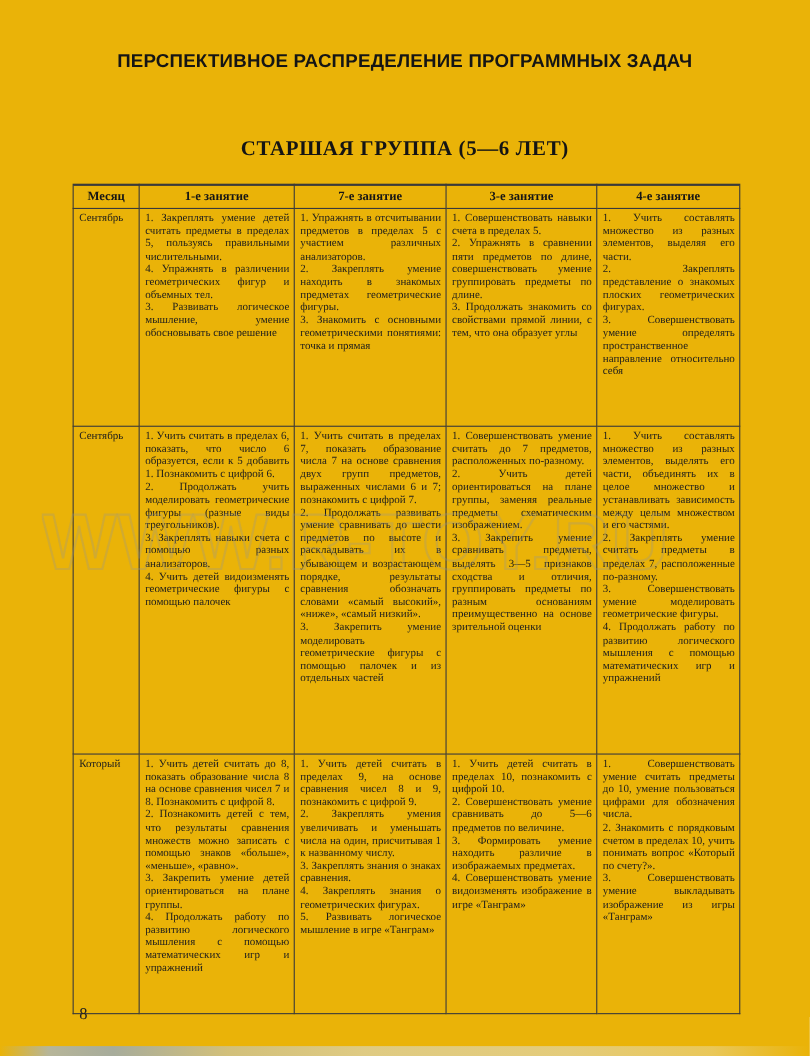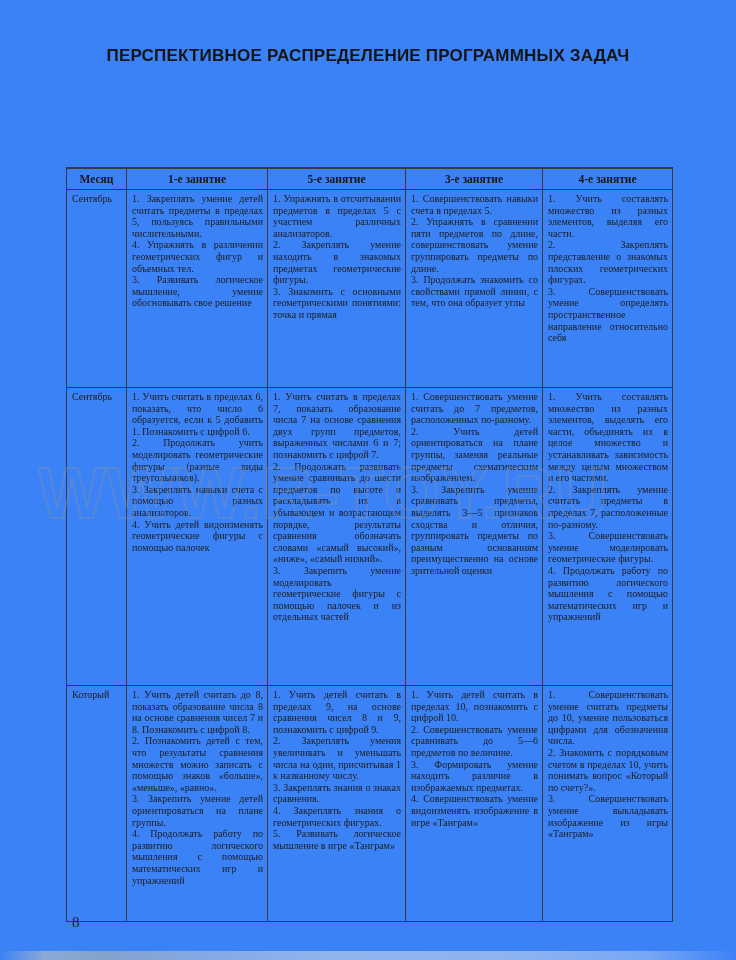--- a/index.html
+++ b/index.html
@@ -6,21 +6,21 @@
   body{
     width:736px;height:960px;
     background:#f6f6f4;
     font-family:"Liberation Serif", serif;
     color:#1c1c1c;
     position:relative;
     overflow:hidden;
   }
   .page{
     position:absolute;inset:0;
-    background:#3b82f6;
+    background:#eab308;
   }
   .doc-title{
     position:absolute;top:46px;left:0;width:100%;
     text-align:center;
     font-family:"Liberation Sans", sans-serif;
     font-weight:bold;font-size:17px;letter-spacing:0.2px;
     color:#151515;
   }
   .section-title{
     position:absolute;top:125px;left:0;width:100%;
@@ -98,36 +98,37 @@
       rgba(240,242,245,0) 100%);
   }
 </style>
 </head>
 <body>
 
 <div class="page">
 
   <div class="doc-title">ПЕРСПЕКТИВНОЕ РАСПРЕДЕЛЕНИЕ ПРОГРАММНЫХ ЗАДАЧ</div>
 
+  <div class="section-title">СТАРШАЯ ГРУППА (5—6 ЛЕТ)</div>
 
   <div class="watermark">WWW.R-TOY.RU</div>
 
   <table class="schedule">
     <colgroup>
       <col style="width:60px">
       <col style="width:141px">
       <col style="width:138px">
       <col style="width:137px">
       <col style="width:130px">
     </colgroup>
     <thead>
       <tr>
         <th>Месяц</th>
         <th>1-е занятие</th>
-        <th>5-е занятие</th>
+        <th>7-е занятие</th>
         <th>3-е занятие</th>
         <th>4-е занятие</th>
       </tr>
     </thead>
     <tbody id="schedule-body">
         <tr class="row-0">
           <td class="month-cell">Сентябрь</td>
           <td class="lesson-cell">1. Закреплять умение детей считать предметы в пределах 5, пользуясь правильными числительными.
 4. Упражнять в различении геометрических фигур и объемных тел.
 3. Развивать логическое мышление, умение обосновывать свое решение</td>

